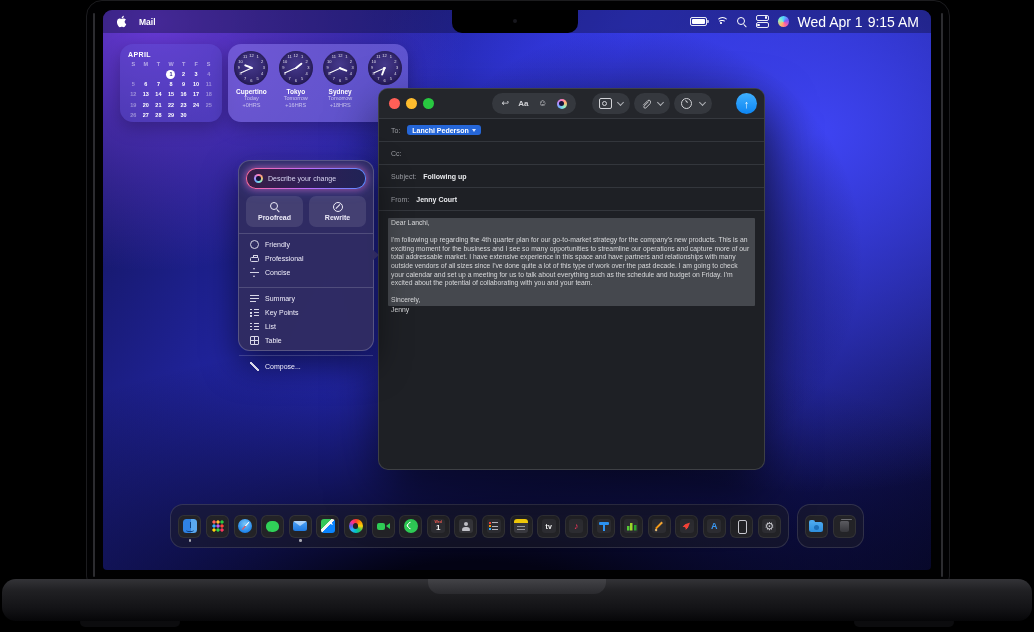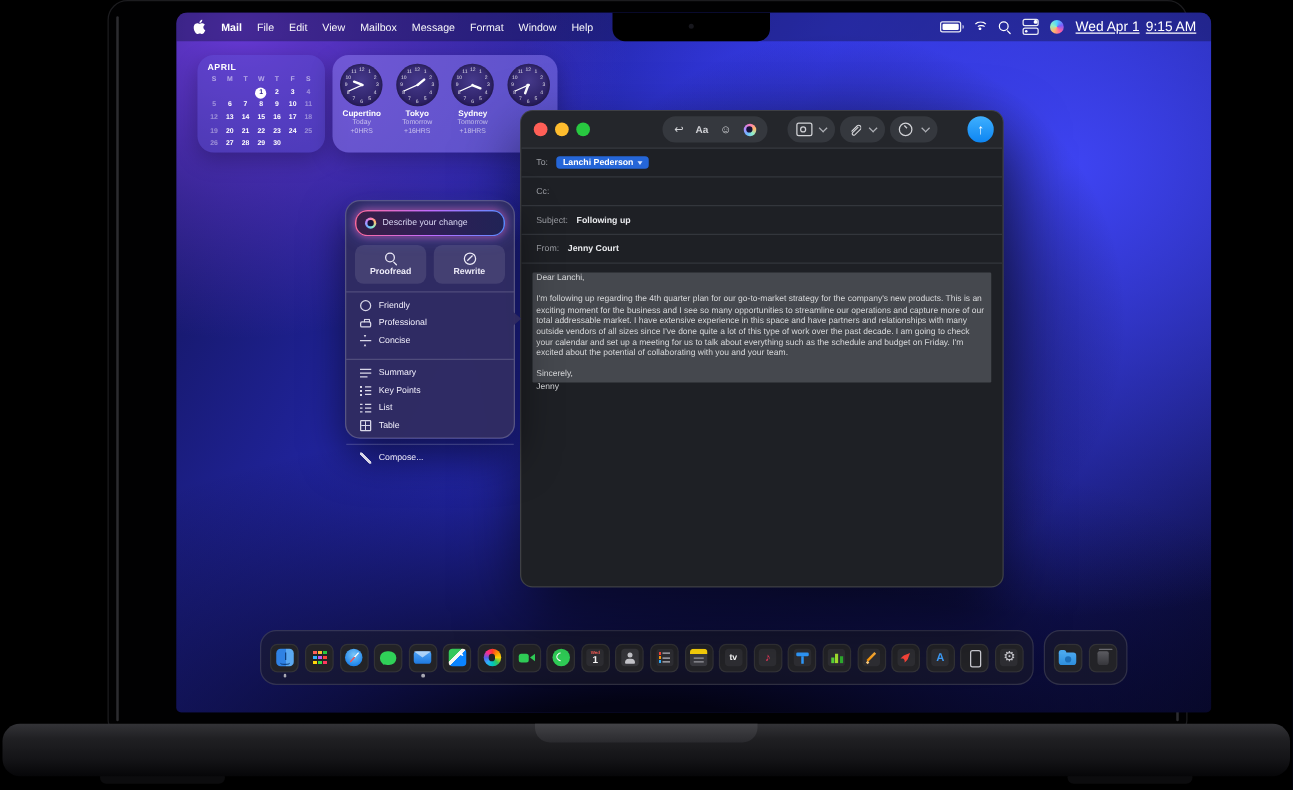--- a/index.html
+++ b/index.html
@@ -21,34 +21,34 @@
 
   
   #display{position:absolute;left:103px;top:10px;width:828px;height:560px;z-index:2;
     border-radius:9px 9px 4px 4px;overflow:hidden;
     background-color:#0b0c3e;
     background-image:
       radial-gradient(circle 230px at 64% 44%, rgba(8,8,34,.95) 0%, rgba(8,8,34,0) 100%),
       radial-gradient(ellipse 780px 620px at 86% 22%, rgba(64,70,248,.95) 0%, rgba(64,70,248,0) 58%),
       radial-gradient(ellipse 540px 430px at 6% 2%, rgba(118,64,235,.85) 0%, rgba(118,64,235,0) 58%),
       radial-gradient(ellipse 900px 420px at 45% 112%, rgba(3,3,20,1) 18%, rgba(3,3,20,0) 72%),
-      linear-gradient(118deg,#11124f 0%,#2c31d8 48%,#0a0b36 100%); margin-left: 38px;}
+      linear-gradient(118deg,#11124f 0%,#2c31d8 48%,#0a0b36 100%);}
   #notch{position:absolute;left:349px;top:0;width:126px;height:23px;background:#000;
     border-radius:0 0 10px 10px;z-index:60;}
   #notch .cam{position:absolute;left:50%;top:9px;width:4px;height:4px;margin-left:-2px;border-radius:50%;background:#17171d;}
 
   
   #menubar{position:absolute;left:0;top:0;width:828px;height:23px;z-index:50;
     background:rgba(14,14,48,.38);display:flex;align-items:center;color:#fff;font-size:8.5px;}
   #menu-left{display:flex;align-items:center;gap:0;padding-left:13px;}
   #apple-logo{display:flex;align-items:center;margin-right:12px;}
   #app-name{font-weight:bold;margin-right:12px;}
   .menu-item{margin-right:12px;opacity:.96;}
   #menu-right{margin-left:auto;display:flex;align-items:center;gap:9px;padding-right:12px;}
-  #clock-text{display:flex;gap:5px;font-size:11px;text-decoration:underline;}
+  #clock-text{display:flex;gap:5px;font-size:14px;}
   
   .batt{position:relative;width:15px;height:7px;border:1px solid rgba(255,255,255,.9);border-radius:2px;}
   .batt::before{content:"";position:absolute;inset:1px;background:#fff;border-radius:1px;}
   .batt::after{content:"";position:absolute;right:-3px;top:1.5px;width:1.5px;height:3px;background:rgba(255,255,255,.7);border-radius:0 1px 1px 0;}
   .wifi{position:relative;width:12px;height:9px;}
   .wifi i{position:absolute;border:1.4px solid transparent;border-top-color:#fff;border-radius:50%;}
   .wifi i:nth-child(1){left:0;top:0;width:11px;height:11px;}
   .wifi i:nth-child(2){left:2.7px;top:2.7px;width:5.6px;height:5.6px;}
   .wifi i:nth-child(3){left:4.9px;top:5.4px;width:1.4px;height:1.4px;background:#fff;border:none;border-radius:50%;}
   .mag{position:relative;width:10px;height:10px;}
@@ -258,30 +258,20 @@
   <div id="display">
 
     <div id="menubar">
       <div id="menu-left">
         <span id="apple-logo">
           <svg width="11" height="13" viewBox="0 0 17 21">
             <path fill="#fff" d="M13.6 11.1c0-2.3 1.9-3.4 2-3.5-1.1-1.6-2.8-1.8-3.4-1.8-1.4-.1-2.8.8-3.5.8-.7 0-1.8-.8-3-.8-1.5 0-3 .9-3.8 2.3-1.6 2.8-.4 7 1.2 9.3.8 1.1 1.7 2.4 2.9 2.3 1.2 0 1.6-.7 3-.7s1.8.7 3 .7c1.3 0 2.1-1.1 2.8-2.2.9-1.3 1.3-2.6 1.3-2.6s-2.5-1-2.5-3.8zM11.3 4.3c.6-.8 1.1-1.9 1-3-.9 0-2.1.6-2.7 1.4-.6.7-1.1 1.8-1 2.9 1.1.1 2.1-.5 2.7-1.3z"></path>
           </svg>
         </span>
         <span id="app-name">Mail</span>
-        <span id="menu-items" style="display:flex;">
-            <span class="menu-item">File</span>
-            <span class="menu-item">Edit</span>
-            <span class="menu-item">View</span>
-            <span class="menu-item">Mailbox</span>
-            <span class="menu-item">Message</span>
-            <span class="menu-item">Format</span>
-            <span class="menu-item">Window</span>
-            <span class="menu-item">Help</span>
-          </span>
       </div>
       <div id="menu-right">
         <span class="batt"></span>
         <span class="wifi">
             <i></i>
             <i></i>
             <i></i>
           </span>
         <span class="mag"></span>
         <span class="cc-ic">

